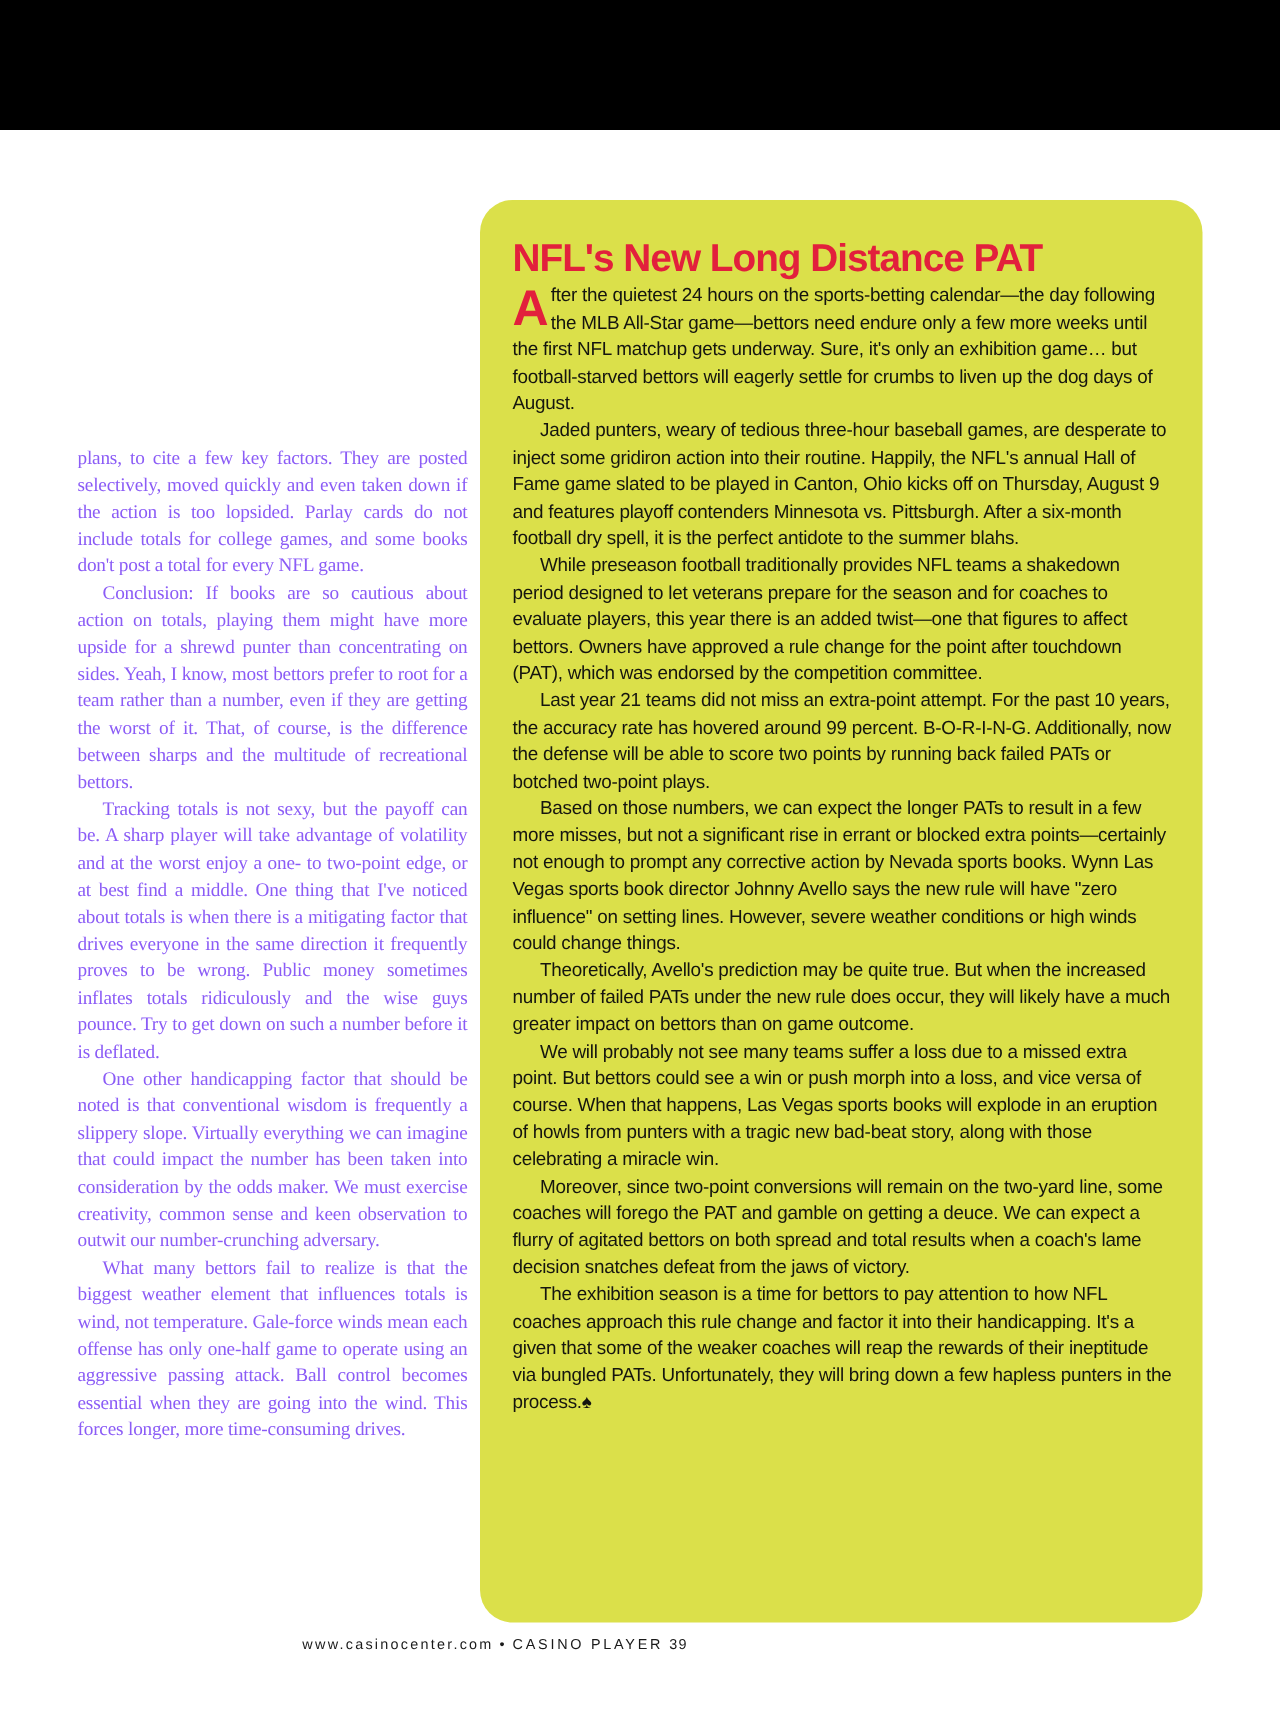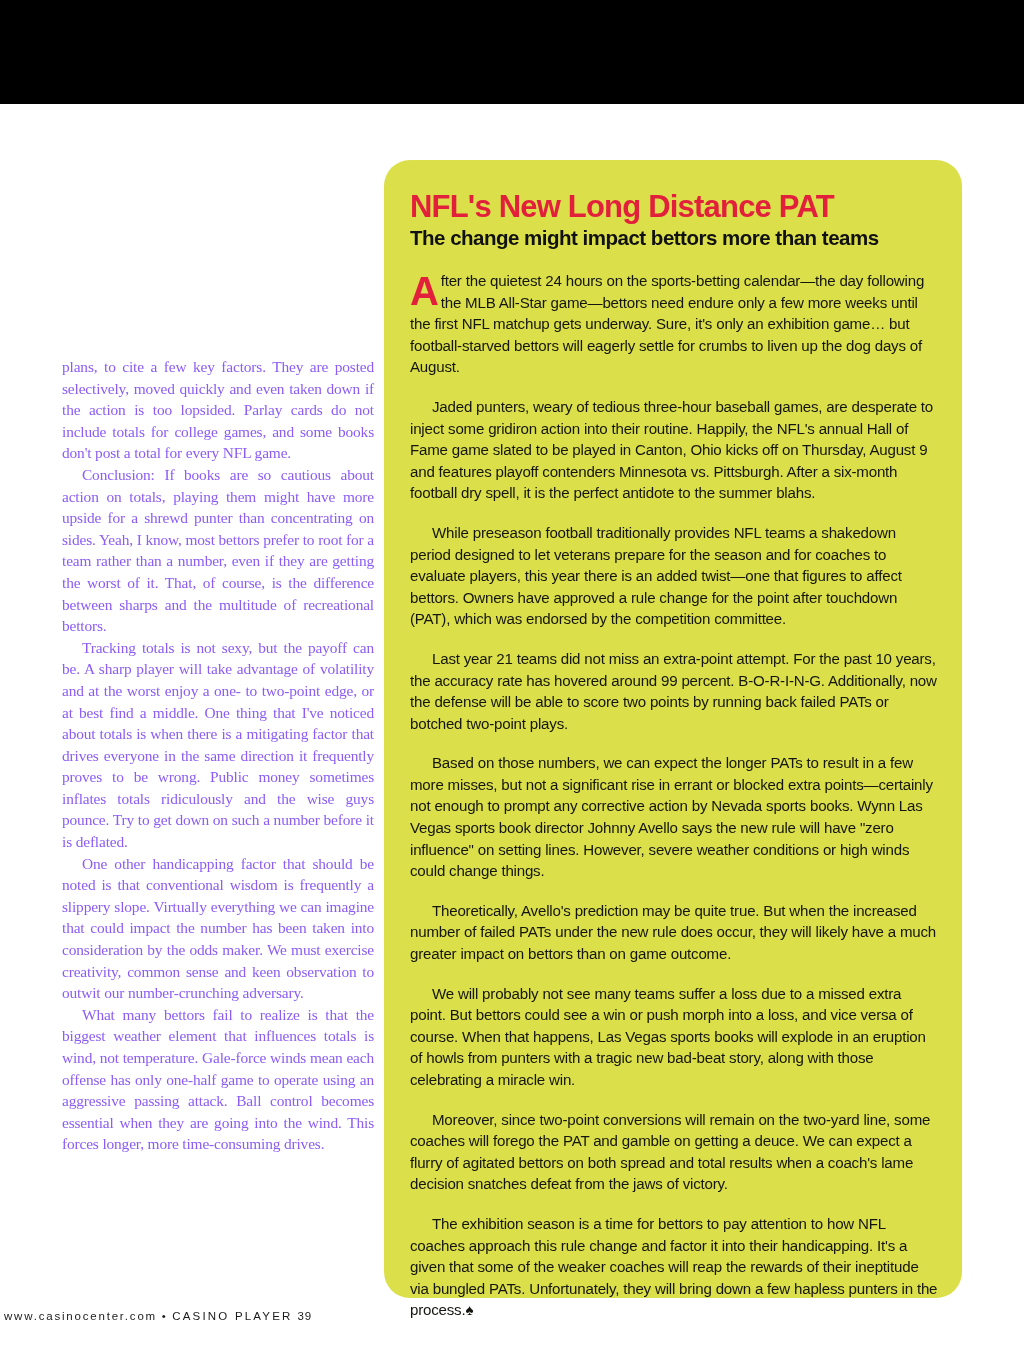--- a/index.html
+++ b/index.html
@@ -86,42 +86,41 @@
     line-height: 21.6px;
     color: #15150f;
     letter-spacing: -0.2px;
     text-align: left;
   }
   .sidebar-body p {
     margin: 0;
   }
   .sidebar-body p + p {
     text-indent: 22px;
-    margin-top: 18px;
   }
   .dropcap-para {
     position: relative;
     min-height: 44px;
   }
   .dropcap {
     float: left;
     font-family: "Liberation Sans", sans-serif;
     font-weight: bold;
     font-size: 40px;
     line-height: 36px;
     color: #e2203c;
     margin: 3px 2px 0 0;
   }
   
   .footer {
     position: absolute;
-    left: 4px;
+    left: 16px;
     top: 1310px;
     width: 822px;
-    text-align: left;
+    text-align: center;
     padding-right: 62px;
     box-sizing: border-box;
     font-family: "Liberation Sans", sans-serif;
     font-size: 11.5px;
     color: #1a1a1a;
     letter-spacing: 1.6px;
   }
   .footer .site {
     letter-spacing: 1.8px;
   }
@@ -144,21 +143,20 @@
     <p>Conclusion: If books are so cautious about action on totals, playing them might have more upside for a shrewd punter than concentrating on sides. Yeah, I know, most bettors prefer to root for a team rather than a number, even if they are getting the worst of it. That, of course, is the difference between sharps and the multitude of recreational bettors.</p>
     <p>Tracking totals is not sexy, but the payoff can be. A sharp player will take advantage of volatility and at the worst enjoy a one- to two-point edge, or at best find a middle. One thing that I've noticed about totals is when there is a mitigating factor that drives everyone in the same direction it frequently proves to be wrong. Public money sometimes inflates totals ridiculously and the wise guys pounce. Try to get down on such a number before it is deflated.</p>
     <p>One other handicapping factor that should be noted is that conventional wisdom is frequently a slippery slope. Virtually everything we can imagine that could impact the number has been taken into consideration by the odds maker. We must exercise creativity, common sense and keen observation to outwit our number-crunching adversary.</p>
     <p>What many bettors fail to realize is that the biggest weather element that influences totals is wind, not temperature. Gale-force winds mean each offense has only one-half game to operate using an aggressive passing attack. Ball control becomes essential when they are going into the wind. This forces longer, more time-consuming drives.</p>
   </div>
 
   <div class="sidebar-panel"></div>
 
   <div class="sidebar-inner">
     <h1 class="headline">NFL's New Long Distance PAT</h1>
-    <h2 class="subhead">The change might impact bettors more than teams</h2>
     <div class="sidebar-body">
       <p class="dropcap-para"><span class="dropcap">A</span><span>fter the quietest 24 hours on the sports-betting calendar—the day following the MLB All-Star game—bettors need endure only a few more weeks until the first NFL matchup gets underway. Sure, it's only an exhibition game… but football-starved bettors will eagerly settle for crumbs to liven up the dog days of August.</span></p>
       <p>Jaded punters, weary of tedious three-hour baseball games, are desperate to inject some gridiron action into their routine. Happily, the NFL's annual Hall of Fame game slated to be played in Canton, Ohio kicks off on Thursday, August 9 and features playoff contenders Minnesota vs. Pittsburgh. After a six-month football dry spell, it is the perfect antidote to the summer blahs.</p>
       <p>While preseason football traditionally provides NFL teams a shakedown period designed to let veterans prepare for the season and for coaches to evaluate players, this year there is an added twist—one that figures to affect bettors. Owners have approved a rule change for the point after touchdown (PAT), which was endorsed by the competition committee.</p>
       <p>Last year 21 teams did not miss an extra-point attempt. For the past 10 years, the accuracy rate has hovered around 99 percent. B-O-R-I-N-G. Additionally, now the defense will be able to score two points by running back failed PATs or botched two-point plays.</p>
       <p>Based on those numbers, we can expect the longer PATs to result in a few more misses, but not a significant rise in errant or blocked extra points—certainly not enough to prompt any corrective action by Nevada sports books. Wynn Las Vegas sports book director Johnny Avello says the new rule will have "zero influence" on setting lines. However, severe weather conditions or high winds could change things.</p>
       <p>Theoretically, Avello's prediction may be quite true. But when the increased number of failed PATs under the new rule does occur, they will likely have a much greater impact on bettors than on game outcome.</p>
       <p>We will probably not see many teams suffer a loss due to a missed extra point. But bettors could see a win or push morph into a loss, and vice versa of course. When that happens, Las Vegas sports books will explode in an eruption of howls from punters with a tragic new bad-beat story, along with those celebrating a miracle win.</p>
       <p>Moreover, since two-point conversions will remain on the two-yard line, some coaches will forego the PAT and gamble on getting a deuce. We can expect a flurry of agitated bettors on both spread and total results when a coach's lame decision snatches defeat from the jaws of victory.</p>
       <p>The exhibition season is a time for bettors to pay attention to how NFL coaches approach this rule change and factor it into their handicapping. It's a given that some of the weaker coaches will reap the rewards of their ineptitude via bungled PATs. Unfortunately, they will bring down a few hapless punters in the process.♠</p>

